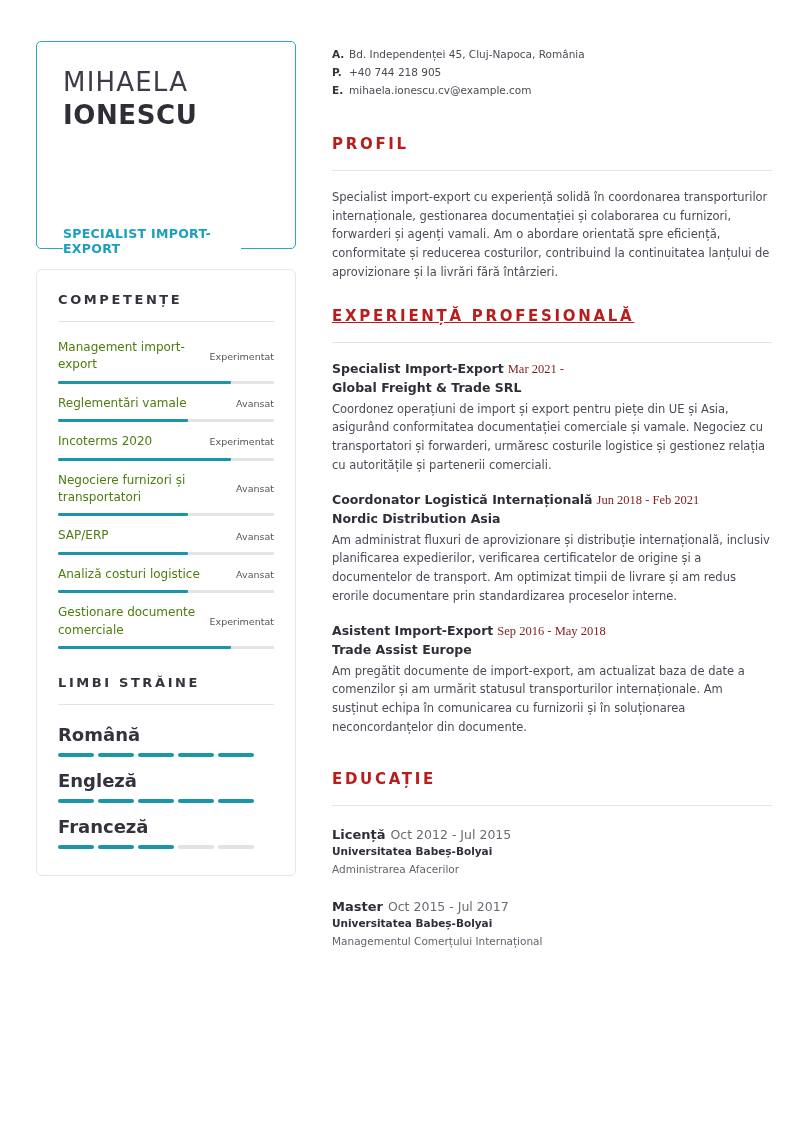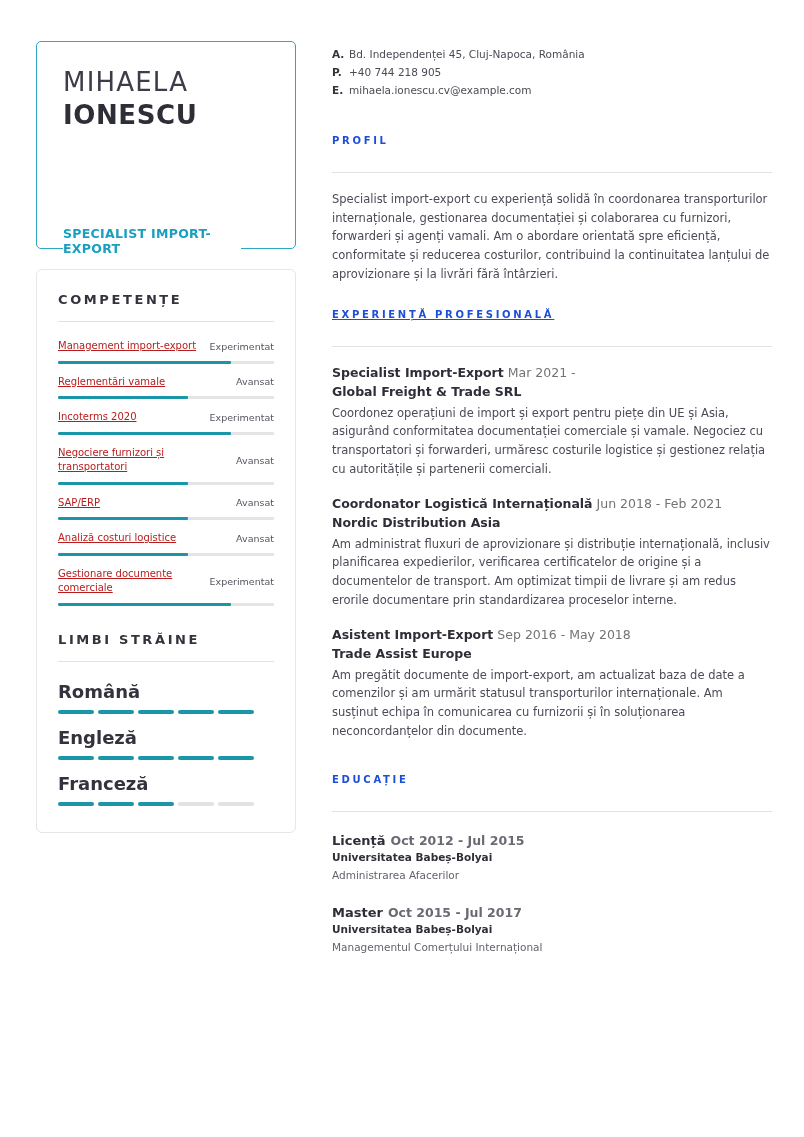--- a/index.html
+++ b/index.html
@@ -87,25 +87,24 @@
   .skill {
     padding-top: 11px;
   }
   .skill-row {
     display: flex;
     align-items: center;
     justify-content: space-between;
     gap: 8px;
   }
   .skill-name {
-    font-size: 10px;
-    color: #b91c1c;
+    font-size: 12px;
+    color: #4d7c0f;
     line-height: 1.45;
     flex: 1 1 auto;
-    text-decoration: underline;
   }
   .skill-level {
     font-size: 9.5px;
     color: #55555f;
     white-space: nowrap;
     flex: 0 0 auto;
     text-align: right;
   }
   .bar-track {
     position: relative;
@@ -154,26 +153,26 @@
     color: #4b4b55;
   }
   .contact-key {
     font-weight: 700;
     color: #33333d;
     width: 17px;
     flex: 0 0 17px;
   }
 
   .sec-heading {
-    font-size: 10px;
+    font-size: 15px;
     font-weight: 700;
     letter-spacing: 2.7px;
-    color: #1d4ed8;
+    color: #b91c1c;
     text-transform: uppercase;
-    padding-bottom: 26px;
+    padding-bottom: 17px;
     border-bottom: 1px solid #e3e3e3;
   }
   .sec-profil { margin-top: 36px; }
   .sec-exp { margin-top: 26px; text-decoration: underline; }
   .sec-edu { margin-top: 34px; }
 
   .body-text {
     font-size: 11.5px;
     line-height: 1.62;
     color: #4b4b57;
@@ -184,41 +183,42 @@
   .entry-head {
     font-size: 12.5px;
     line-height: 1.5;
   }
   .entry-role {
     font-weight: 700;
     color: #2e2e38;
   }
   .entry-dates {
     font-weight: 400;
-    color: #737373;
+    color: #7f1d1d;
     margin-left: 4px;
+    font-family: Liberation Serif, serif;
   }
   .entry-org {
     font-size: 12.5px;
     font-weight: 700;
     color: #2e2e38;
     line-height: 1.5;
     margin-bottom: 2px;
   }
   .entry-desc { margin-top: 1px; }
 
   .edu-entry { margin-top: 18px; }
   .edu-degree {
     font-size: 13px;
     font-weight: 700;
     color: #2e2e38;
   }
   .edu-dates {
     font-size: 12.5px;
-    font-weight: 700;
+    font-weight: 400;
     color: #6a6a74;
     margin-left: 5px;
   }
   .edu-school {
     font-size: 10.5px;
     font-weight: 700;
     color: #2e2e38;
     line-height: 1.7;
   }
   .edu-field {

